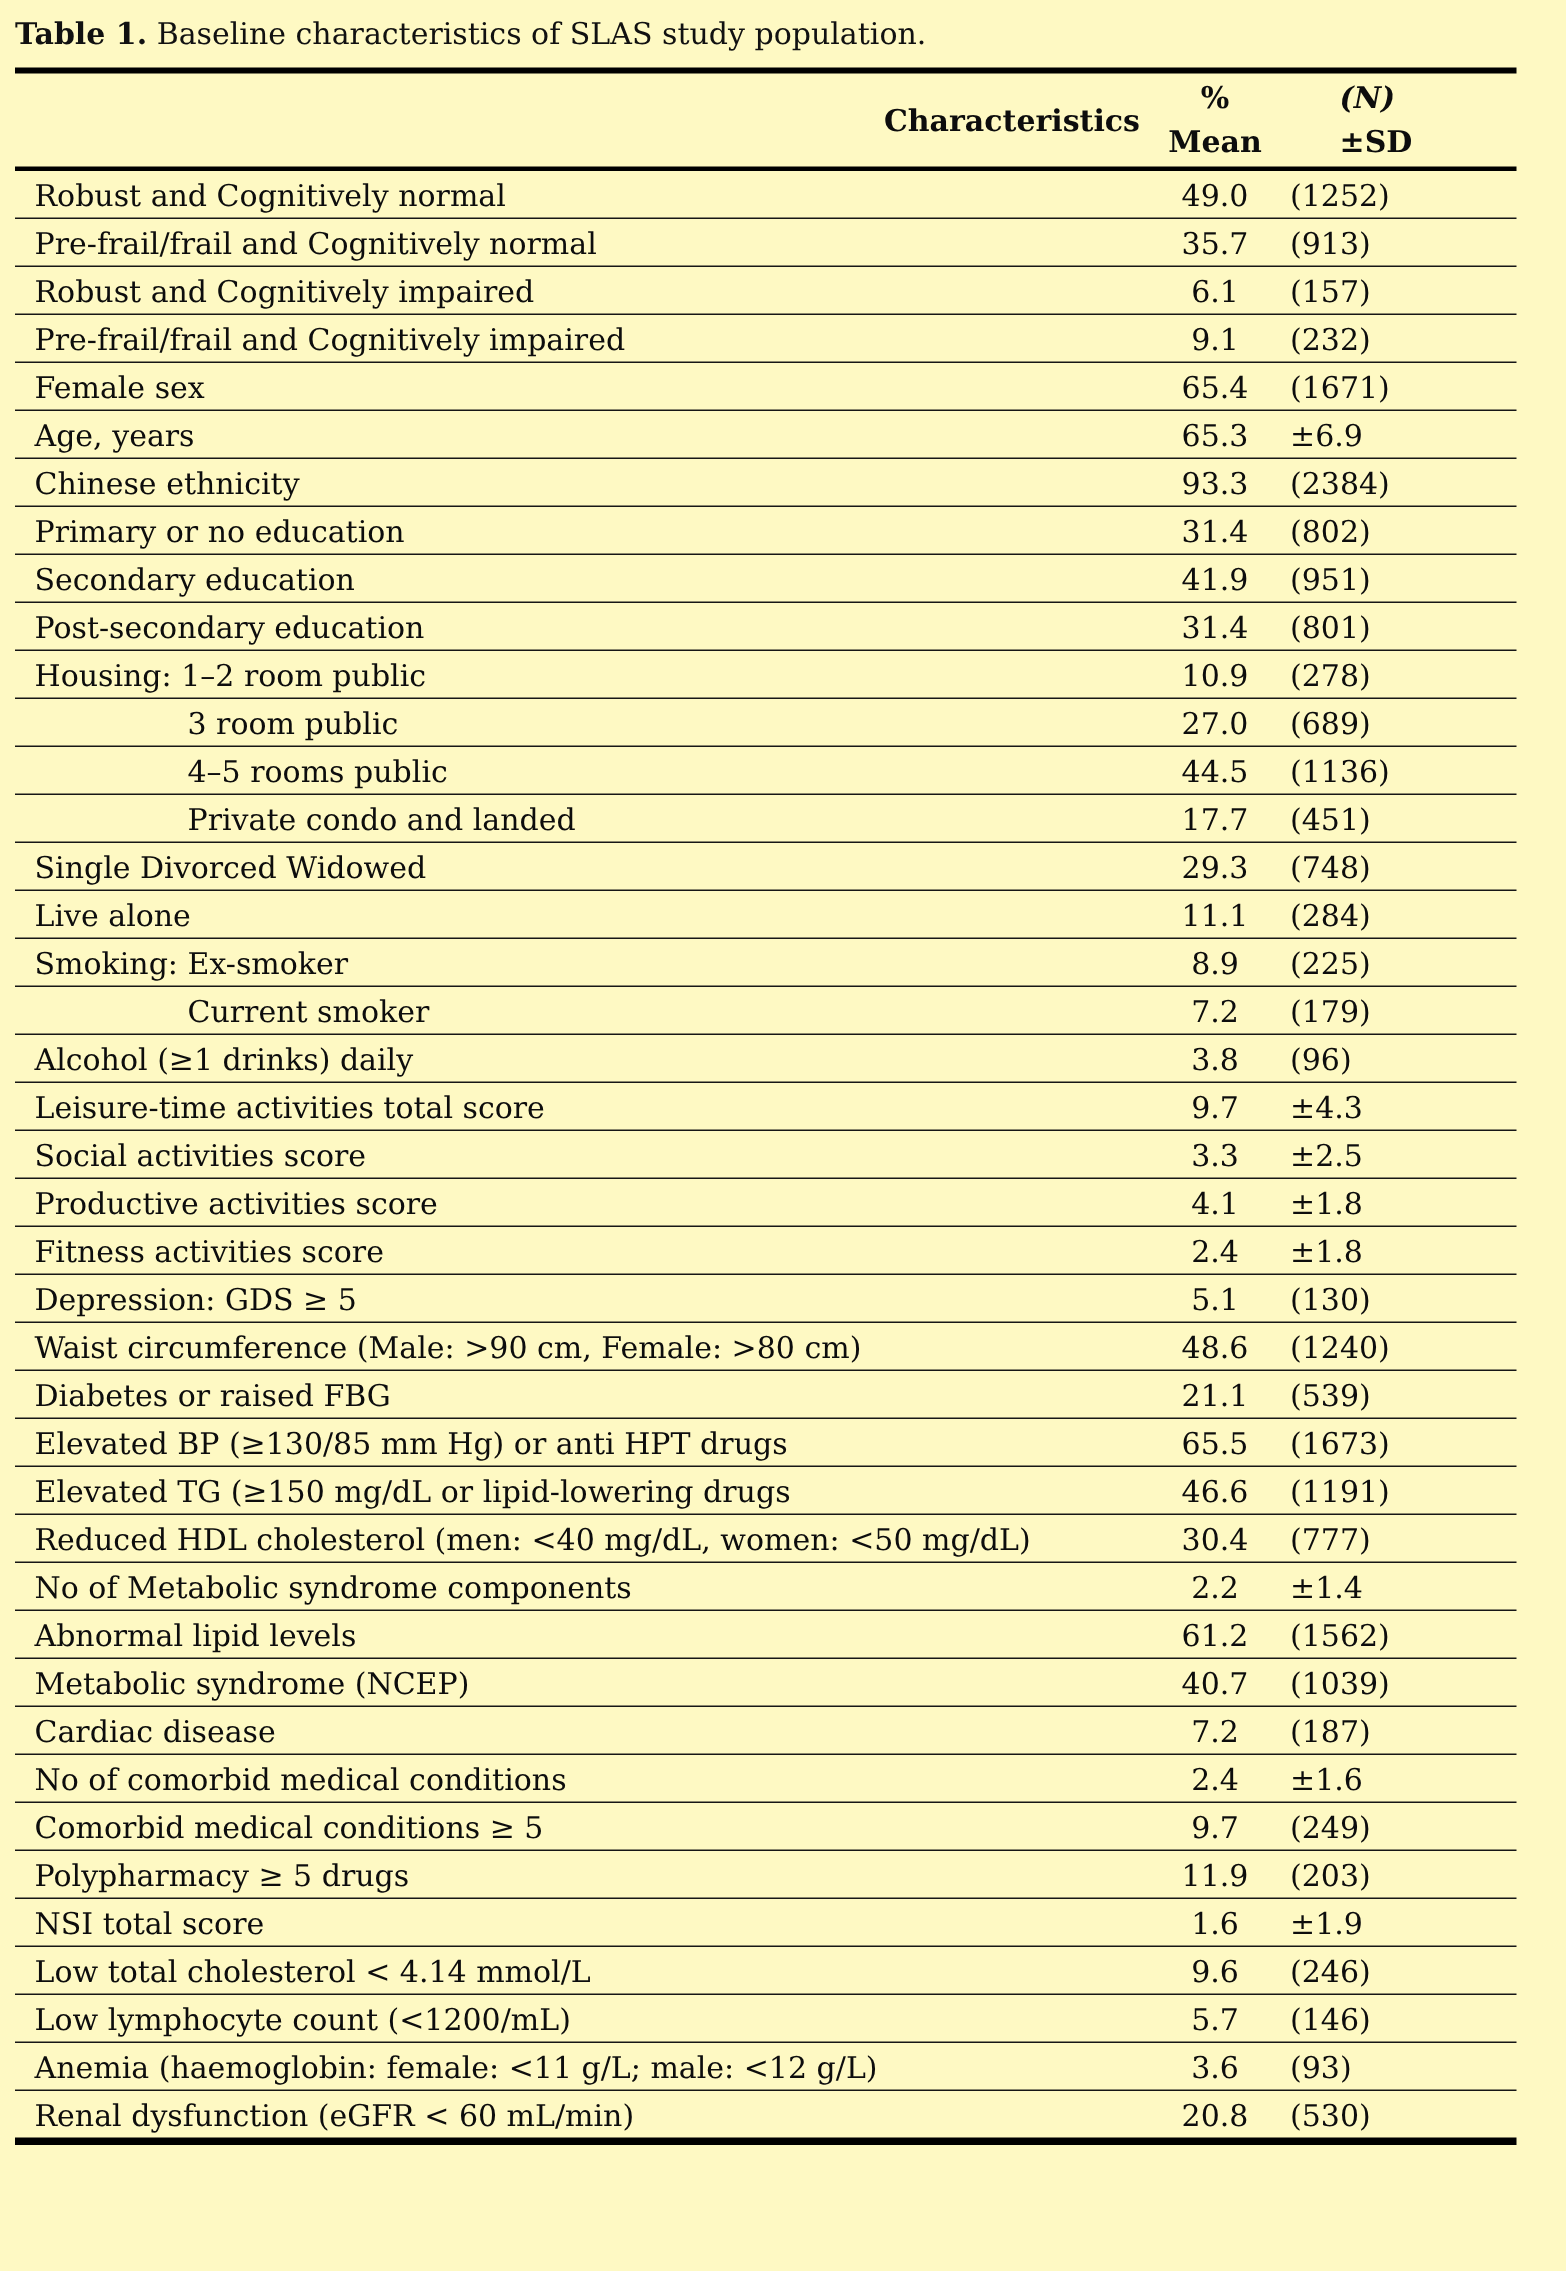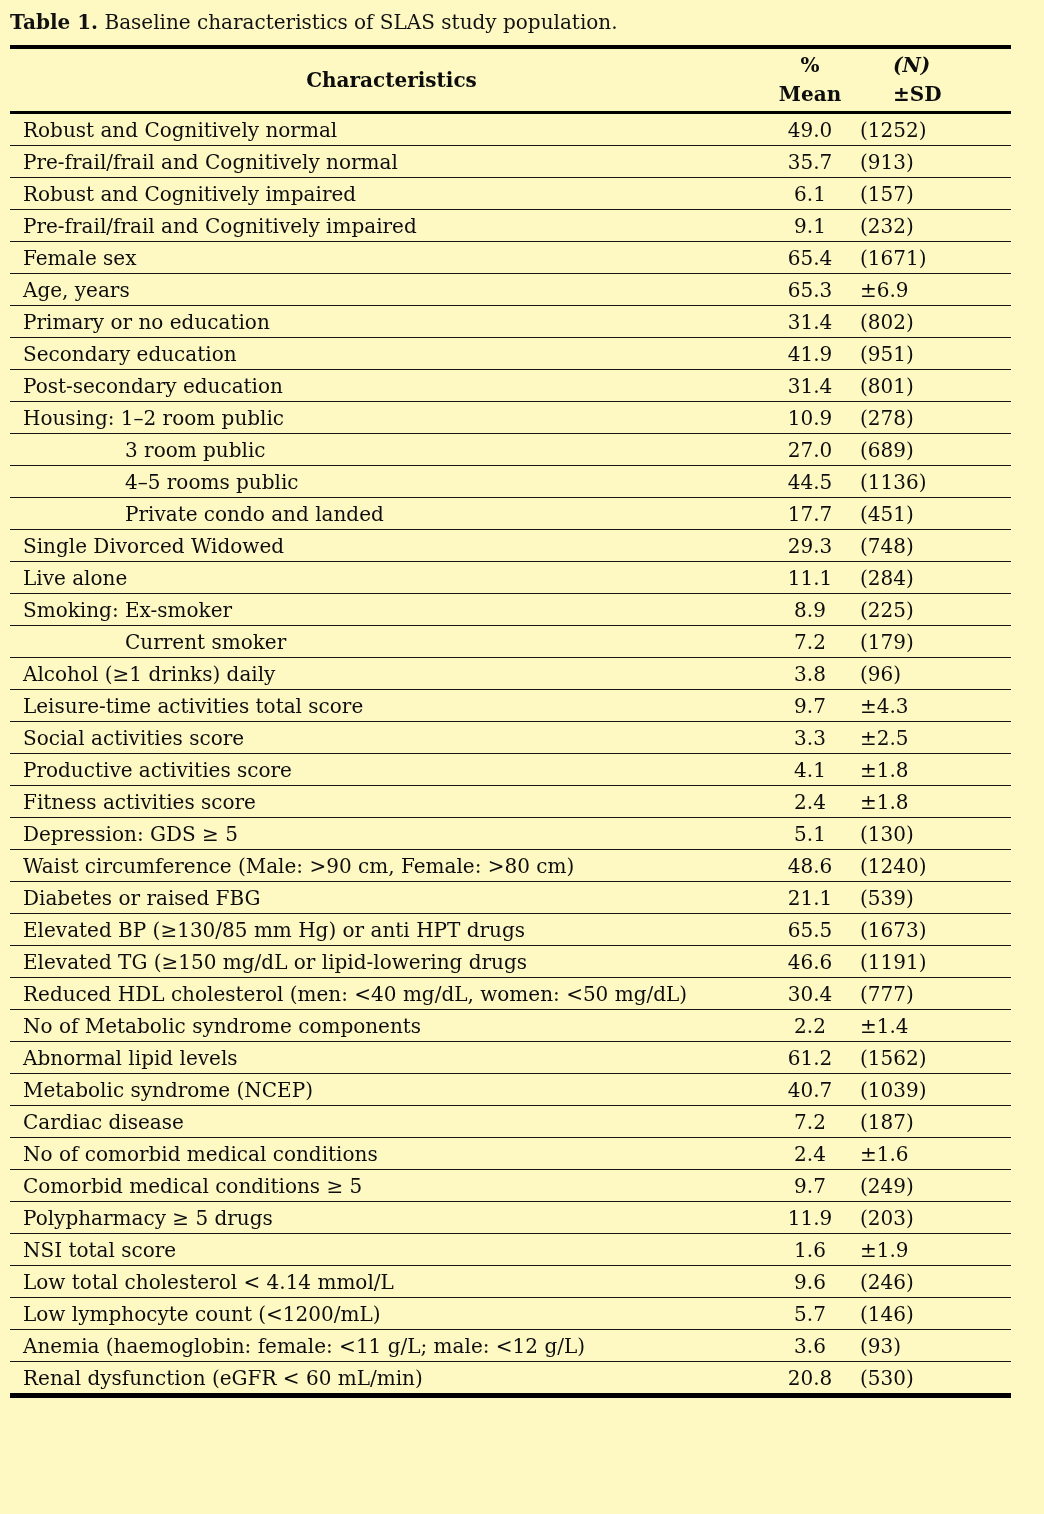--- a/index.html
+++ b/index.html
@@ -31,21 +31,21 @@
   col.c-label { width: 750px; }
   col.c-mean  { width: 100px; }
   col.c-nsd   { width: 151px; }
   thead th {
     border-bottom: 3px solid #000;
     font-weight: bold;
     height: 62px;
     vertical-align: middle;
     padding: 0;
   }
-  th.h-label { text-align: center; padding-left: 13px; font-size: 20px; }
+  th.h-label { text-align: right; padding-left: 13px; font-size: 20px; }
   th.h-mean  { text-align: center; }
   th.h-nsd   { text-align: left; padding-left: 33px; }
   .hline { display: block; line-height: 29px; }
   .italic-n { font-style: italic; }
   tbody td {
     height: 31px;
     padding: 0;
     vertical-align: middle;
     border-bottom: 1.5px solid #161616;
   }
@@ -106,20 +106,25 @@
       <td class="t-label">Female sex</td>
       <td class="t-mean">65.4</td>
       <td class="t-nsd">(1671)</td>
     </tr>
         <tr>
       <td class="t-label">Age, years</td>
       <td class="t-mean">65.3</td>
       <td class="t-nsd">±6.9</td>
     </tr>
         <tr>
+      <td class="t-label">Chinese ethnicity</td>
+      <td class="t-mean">93.3</td>
+      <td class="t-nsd">(2384)</td>
+    </tr>
+        <tr>
       <td class="t-label">Primary or no education</td>
       <td class="t-mean">31.4</td>
       <td class="t-nsd">(802)</td>
     </tr>
         <tr>
       <td class="t-label">Secondary education</td>
       <td class="t-mean">41.9</td>
       <td class="t-nsd">(951)</td>
     </tr>
         <tr>

